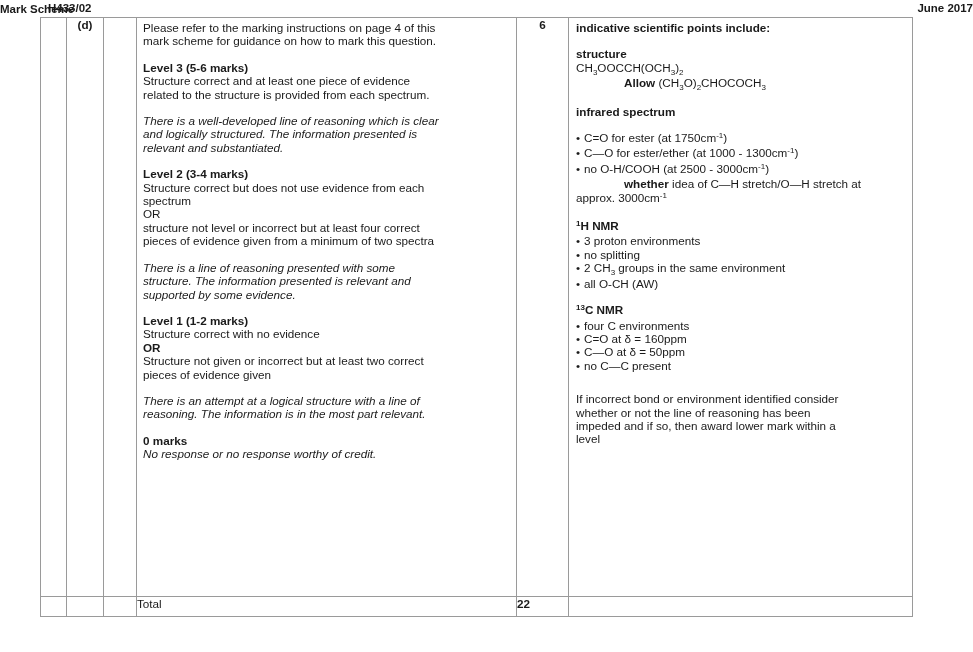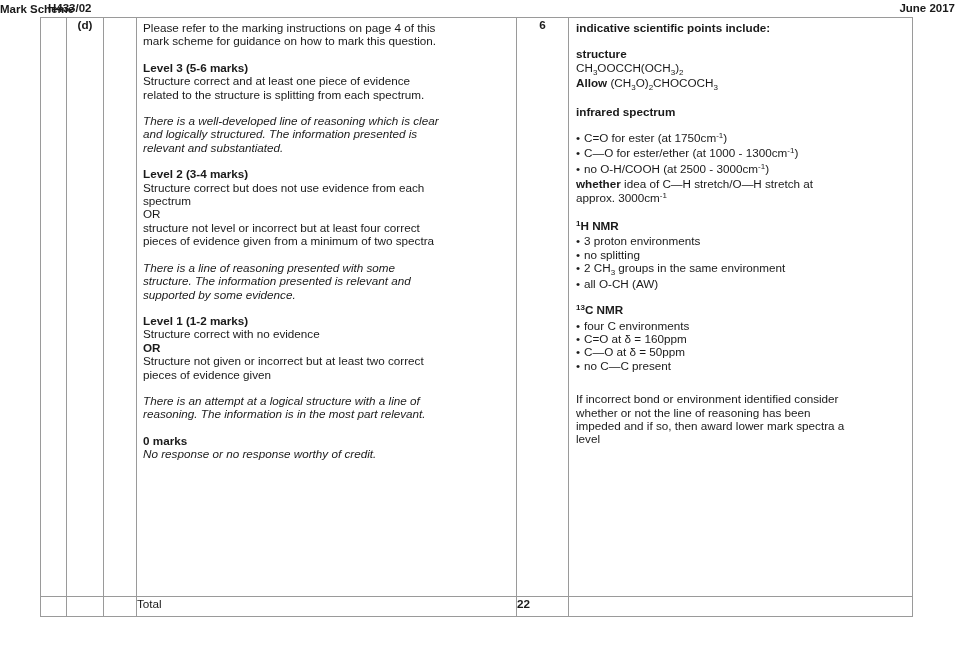--- a/index.html
+++ b/index.html
@@ -40,21 +40,21 @@
   }
   .run-header .hdr-center {
     position: absolute;
     left: 0;
     width: 973px;
     text-align: left;
     top: 1px;
   }
   .run-header .hdr-right {
     position: absolute;
-    right: 18px;
+    right: 0;
     top: 0;
   }
 
   
   .ms-table {
     position: absolute;
     left: 40px;
     top: 17px;
     width: 872px;
     border-collapse: collapse;
@@ -83,21 +83,21 @@
     padding-top: 3px;
     font-size: 11.7px;
   }
   .marks {
     text-align: center;
     font-weight: bold;
     padding-top: 3px;
     font-size: 11.7px;
   }
 
-  .b { font-weight: bold; }
+  .b { font-weight: bold; margin-left: 48px; }
   .i { font-style: italic; }
 
   p.ln {
     margin: 0;
     padding: 0;
   }
   .gap { height: 13px; }
   .gap-sm { height: 7px; }
 
   sub { font-size: 8px; vertical-align: baseline; position: relative; top: 3px; }
@@ -146,21 +146,21 @@
 
         <td class="body-cell">
           <div class="cell-pad">
             <p class="ln">Please refer to the marking instructions on page 4 of this</p>
             <p class="ln">mark scheme for guidance on how to mark this question.</p>
 
             <div class="gap"></div>
 
             <p class="ln b">Level 3 (5-6 marks)</p>
             <p class="ln">Structure correct and at least one piece of evidence</p>
-            <p class="ln">related to the structure is splitting from each spectrum.</p>
+            <p class="ln">related to the structure is provided from each spectrum.</p>
 
             <div class="gap"></div>
 
             <p class="ln i">There is a well-developed line of reasoning which is clear</p>
             <p class="ln i">and logically structured. The information presented is</p>
             <p class="ln i">relevant and substantiated.</p>
 
             <div class="gap"></div>
 
             <p class="ln b">Level 2 (3-4 marks)</p>
@@ -234,21 +234,21 @@
             <p class="ln bullet">four C environments</p>
             <p class="ln bullet">C=O at δ = 160ppm</p>
             <p class="ln bullet">C—O at δ = 50ppm</p>
             <p class="ln bullet">no C—C present</p>
 
             <div class="gap"></div>
             <div class="gap-sm"></div>
 
             <p class="ln">If incorrect bond or environment identified consider</p>
             <p class="ln">whether or not the line of reasoning has been</p>
-            <p class="ln">impeded and if so, then award lower mark spectra a</p>
+            <p class="ln">impeded and if so, then award lower mark within a</p>
             <p class="ln">level</p>
           </div>
         </td>
       </tr>
 
       <tr class="total-row">
         <td></td>
         <td></td>
         <td></td>
         <td class="total-label">Total</td>

